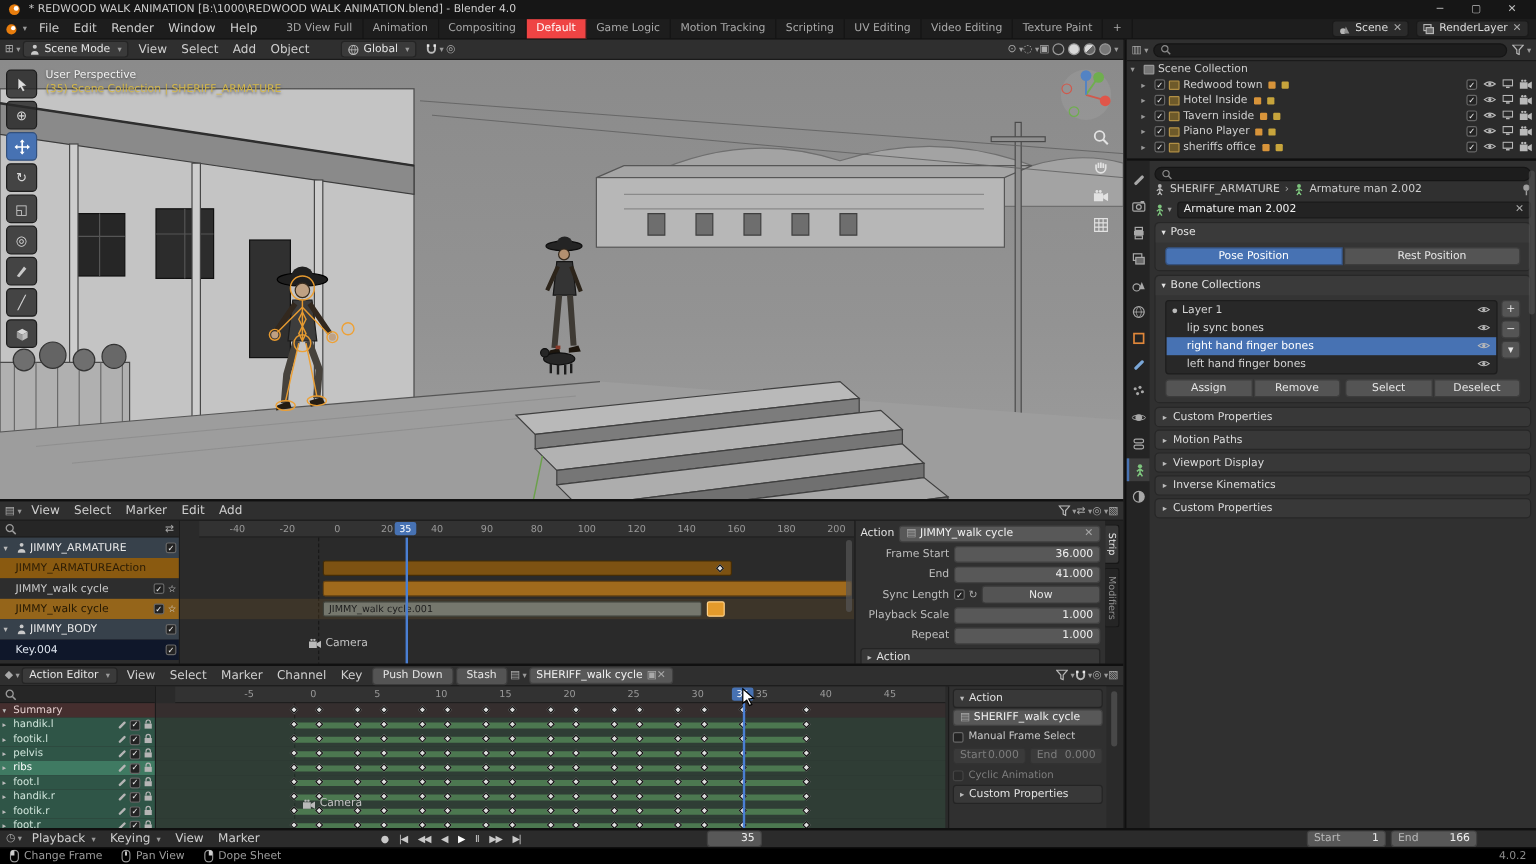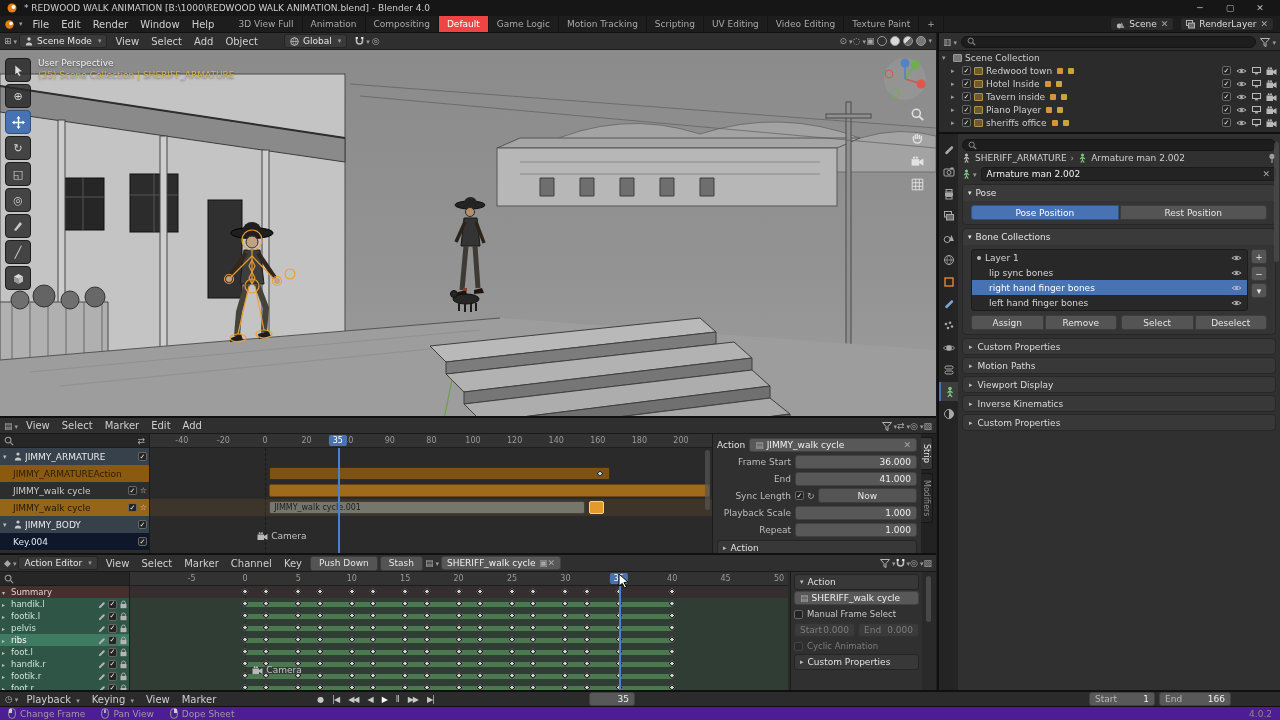--- a/index.html
+++ b/index.html
@@ -52,21 +52,21 @@
 .nrow{position:absolute;left:0;width:150px;height:17px;display:flex;align-items:center;gap:3px;padding:0 3px;font-size:9px;white-space:nowrap;overflow:hidden}
 .nrow .tri{font-size:7px;color:#bbb;width:8px}
 .nrow .nm{flex:1;overflow:hidden;text-overflow:ellipsis}
 .nrow .ric{display:flex;gap:3px;align-items:center}
 .c-object{background:#37414b;color:#e8e8e8}
 .c-action{background:#8a5a10;color:#2b1c05}
 .c-track{background:#2d2d2d;color:#c9c9c9}
 .c-track-active{background:#95651a;color:#241803}
 .c-key{background:#0f172a;color:#dde4ee}
 #nla-keys{position:absolute;left:150px;top:0;width:562px;height:121px;background:#2a2a2a;overflow:hidden}
-.ruler{position:absolute;left:0;top:0;right:0;height:14px;background:#323232;border-bottom:1px solid #1e1e1e}
+.ruler{position:absolute;left:16px;top:0;right:0;height:14px;background:#323232;border-bottom:1px solid #1e1e1e}
 .tick{position:absolute;top:2px;transform:translateX(-50%);font-size:8px;color:#9a9a9a}
 .zeroline{position:absolute;top:14px;bottom:0;width:0;border-left:1px dashed #191919}
 .strip{position:absolute;height:13px;border-radius:2px;font-size:8px;display:flex;align-items:center;padding:0 4px;overflow:hidden;white-space:nowrap}
 .strip.action{background:#7d5212;border:1px solid #432c07}
 .strip.orange{background:#a06a1c;border:1px solid #6b4510}
 .strip.gray{background:#75776d;border:1px solid #3f413a;color:#1d1d1d}
 .strip.selected{background:#e39a2b;border:1px solid #ffd28a}
 .rowtint{position:absolute;left:0;right:0;background:rgba(160,110,40,.16)}
 .kd{position:absolute;width:5px;height:5px;background:#dcdcdc;border:1px solid #141414;transform:translateX(-50%) rotate(45deg)}
 .playline{position:absolute;top:14px;bottom:0;width:2px;background:#4a7fd4}
@@ -135,21 +135,21 @@
 #bc-buttons{display:flex;gap:4px;margin-top:4px}
 #bc-buttons .grp{flex:1;display:flex;gap:1px}
 #bc-buttons .btn{flex:1;border-radius:0}
 #bc-buttons .grp .btn:first-child{border-radius:3px 0 0 3px}
 #bc-buttons .grp .btn:last-child{border-radius:0 3px 3px 0}
 #props-scroll{position:absolute;right:1px;top:8px;width:5px;height:120px;background:#555;border-radius:3px;opacity:.6}
 
 #timelinebar{position:absolute;left:0;top:690px;width:1280px;height:16px;background:#2b2b2b;border-top:2px solid #101010;display:flex;align-items:center;padding:0 5px;gap:2px}
 .transport{display:flex;gap:3px;align-items:center;margin-left:90px}
 .tbtn{color:#c9c9c9;font-size:8px;padding:0 3px;letter-spacing:-1px}
-#statusbar{position:absolute;left:0;top:706px;width:1280px;height:14px;background:#4c1d95;border-top:1px solid #111;display:flex;align-items:center;padding:0 8px;gap:16px;color:#9c9c9c;font-size:9px}
+#statusbar{position:absolute;left:0;top:706px;width:1280px;height:14px;background:#000000;border-top:1px solid #111;display:flex;align-items:center;padding:0 8px;gap:16px;color:#9c9c9c;font-size:9px}
 #statusbar .hint{display:flex;align-items:center;gap:4px}
 #status-ver{margin-left:auto;color:#8a8a8a}
 #cursor{position:absolute;left:618px;top:573px;z-index:50;pointer-events:none}
 .ic{display:inline-block;vertical-align:middle}
 </style>
 </head>
 <body>
 
 <div id="app">
 

